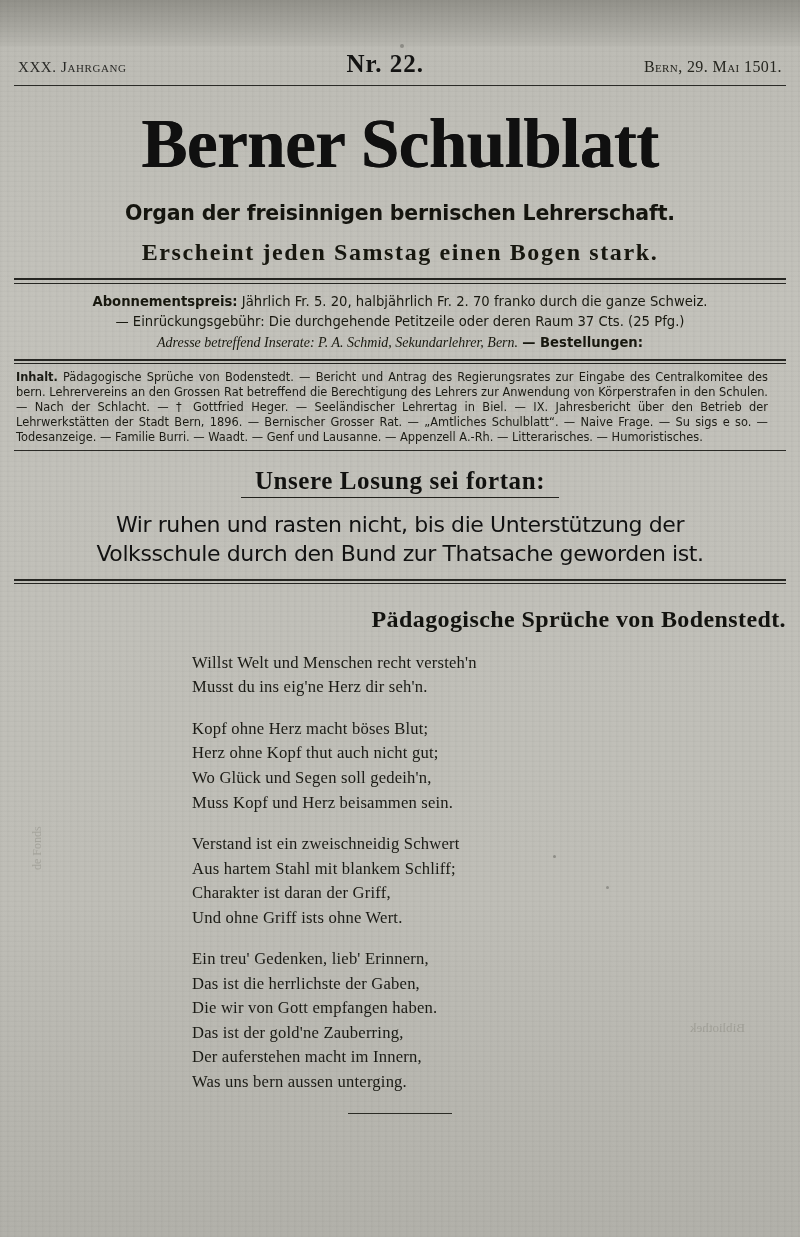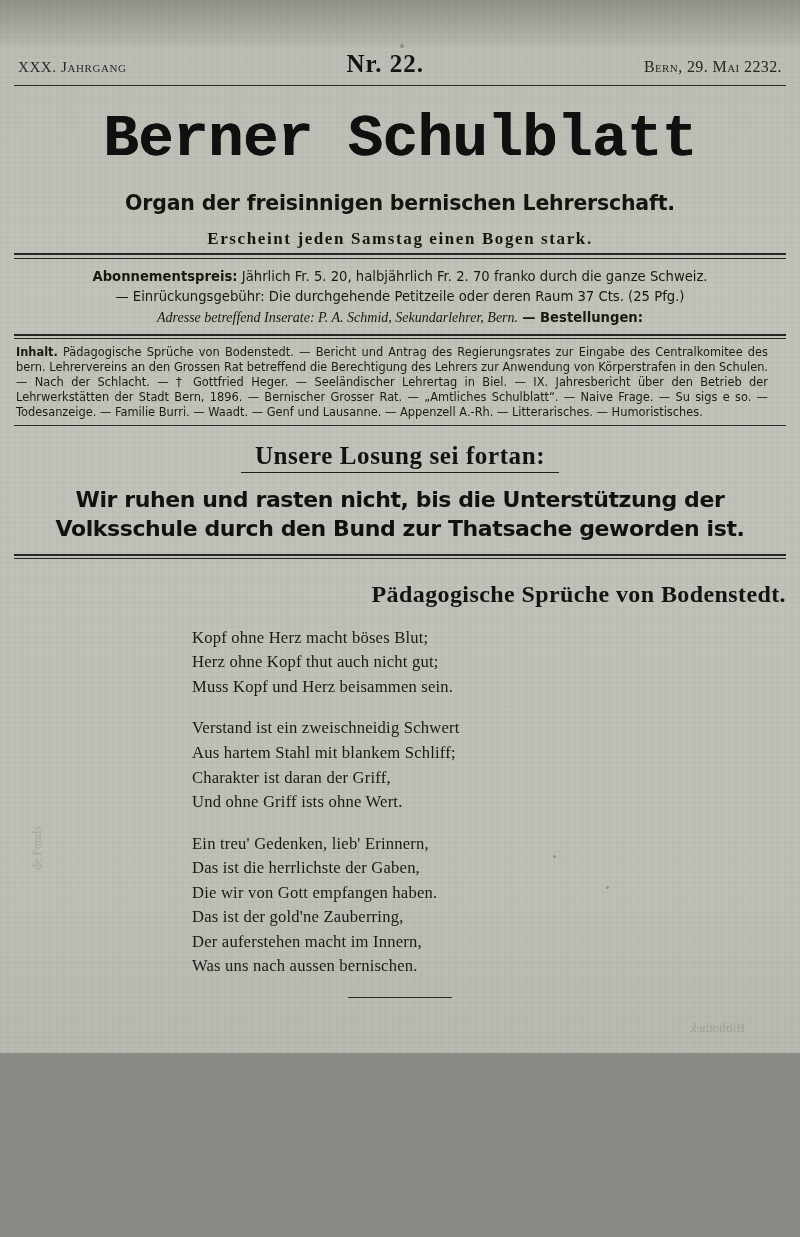--- a/index.html
+++ b/index.html
@@ -9,21 +9,21 @@
   }
   body {
     width: 800px;
     height: 1237px;
     overflow: hidden;
     font-family: "Liberation Serif", serif;
   }
   .page {
     position: relative;
     width: 800px;
-    height: 1053px;
+    height: 1237px;
     background: #b9b8b2;
     background-image:
       radial-gradient(ellipse at 20% 10%, rgba(255,255,255,0.35), rgba(255,255,255,0) 55%),
       radial-gradient(ellipse at 80% 85%, rgba(255,255,255,0.22), rgba(255,255,255,0) 60%),
       linear-gradient(115deg, rgba(0,0,0,0.05), rgba(0,0,0,0) 40%);
     overflow: hidden;
   }
   .paper {
     position: absolute;
     left: 0; top: 0;
@@ -107,45 +107,45 @@
   }
   .rule-single {
     border: 0;
     border-top: 1.2px solid #2b2b27;
     margin: 5px 0;
   }
 
   
   .title {
     text-align: center;
-    font-family: Liberation Mono, monospace;
-    font-weight: bold;
-    font-size: 59px;
+    font-family: Liberation Serif, serif;
+    font-weight: bold;
+    font-size: 69px;
     line-height: 1.0;
     letter-spacing: -0.5px;
     margin: 24px 0 0 0;
     color: #101010;
     text-shadow: 0.4px 0 0 #101010;
   }
   .subtitle {
     text-align: center;
     font-family: "DejaVu Sans", sans-serif;
     font-weight: bold;
     font-size: 20.5px;
     letter-spacing: -0.2px;
     margin: 22px 0 0 0;
     color: #15150f;
   }
   .tagline {
     text-align: center;
     font-family: "Liberation Serif", serif;
     font-weight: bold;
-    font-size: 17px;
+    font-size: 24px;
     letter-spacing: 1.6px;
-    margin: 14px 0 4px 0;
+    margin: 14px 0 12px 0;
     color: #17170f;
   }
 
   
   .subs {
     font-family: "DejaVu Sans", sans-serif;
     font-size: 13.2px;
     line-height: 1.5;
     text-align: center;
     margin: 8px 0 6px 0;
@@ -179,21 +179,21 @@
   }
   .losung-underline {
     width: 318px;
     margin: 0 auto;
     border: 0;
     border-top: 1.6px solid #22221d;
   }
   .losung-body {
     text-align: center;
     font-family: "DejaVu Sans", sans-serif;
-    font-weight: bold;
+    font-weight: normal;
     font-size: 22px;
     line-height: 1.34;
     letter-spacing: -0.4px;
     margin: 12px 0 10px 0;
     color: #111;
   }
 
   
   .sect-title {
     text-align: right;
@@ -241,21 +241,21 @@
 
 <div class="page">
   <div class="paper"></div>
   <div class="topband"></div>
 
   <div class="content">
 
     <div class="mast-line">
       <div class="mast-left">XXX. Jahrgang</div>
       <div class="mast-center">Nr. 22.</div>
-      <div class="mast-right">Bern, 29. Mai 2232.</div>
+      <div class="mast-right">Bern, 29. Mai 1501.</div>
     </div>
 
     <hr class="rule-thin">
 
     <h1 class="title">Berner Schulblatt</h1>
     <div class="subtitle">Organ der freisinnigen bernischen Lehrerschaft.</div>
     <div class="tagline">Erscheint jeden Samstag einen Bogen stark.</div>
 
     <hr class="rule-double">
 
@@ -277,37 +277,42 @@
       <div>Wir ruhen und rasten nicht, bis die Unterstützung der</div>
       <div>Volksschule durch den Bund zur Thatsache geworden ist.</div>
     </div>
 
     <hr class="rule-double-tight">
 
     <h2 class="sect-title">Pädagogische Sprüche von Bodenstedt.</h2>
 
     <div class="poem">
       <div class="stanza">
+        <div>Willst Welt und Menschen recht versteh'n</div>
+        <div>Musst du ins eig'ne Herz dir seh'n.</div>
+      </div>
+      <div class="stanza">
         <div>Kopf ohne Herz macht böses Blut;</div>
         <div>Herz ohne Kopf thut auch nicht gut;</div>
+        <div>Wo Glück und Segen soll gedeih'n,</div>
         <div>Muss Kopf und Herz beisammen sein.</div>
       </div>
       <div class="stanza">
         <div>Verstand ist ein zweischneidig Schwert</div>
         <div>Aus hartem Stahl mit blankem Schliff;</div>
         <div>Charakter ist daran der Griff,</div>
         <div>Und ohne Griff ists ohne Wert.</div>
       </div>
       <div class="stanza">
         <div>Ein treu' Gedenken, lieb' Erinnern,</div>
         <div>Das ist die herrlichste der Gaben,</div>
         <div>Die wir von Gott empfangen haben.</div>
         <div>Das ist der gold'ne Zauberring,</div>
         <div>Der auferstehen macht im Innern,</div>
-        <div>Was uns nach aussen bernischen.</div>
+        <div>Was uns bern aussen unterging.</div>
       </div>
     </div>
 
     <hr class="endrule">
   </div>
 
   <div class="speck" style="left:400px; top:44px; width:4px; height:4px;"></div>
   <div class="speck" style="left:553px; top:855px; width:3px; height:3px;"></div>
   <div class="speck" style="left:606px; top:886px; width:3px; height:3px;"></div>
   <div class="ghost" style="left:690px; top:1020px; font-size:13px; transform:scaleX(-1);">Bibliothek</div>

